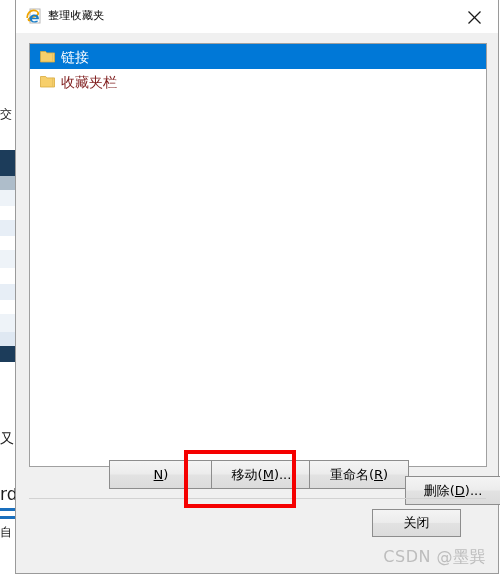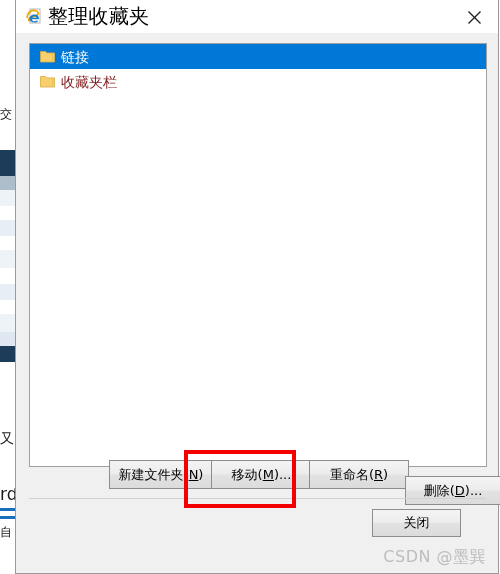--- a/index.html
+++ b/index.html
@@ -65,21 +65,21 @@
     box-sizing: border-box;
   }
   .title-icon {
     position: absolute;
     left: 9px; top: 8px;
     width: 17px; height: 17px;
   }
   .title-text {
     position: absolute;
     left: 32px; top: 5px;
-    font-size: 20px;
+    font-size: 11px;
     line-height: 22px;
     color: #000000;
     letter-spacing: 0.3px;
   }
   .close-btn {
     position: absolute;
     right: 0; top: 0;
     width: 45px; height: 32px;
     cursor: default;
   }
@@ -245,21 +245,20 @@
           <svg width="15" height="13" viewBox="0 0 15 13">
             <path d="M0.5 1.5 h5.2 l1.1 1.4 h7.7 v9.1 h-14 z" fill="#f7cf6b" stroke="#d9ab3c" stroke-width="0.8"></path>
             <path d="M12.6 2.9 v9.1" stroke="#e0bb5c" stroke-width="0.7"></path>
           </svg>
         </span>
         <span class="item-label">收藏夹栏</span>
       </div>
     </div>
 
     <div class="btn" id="btn-new">
-      <span>新建文件夹(</span>
         <span class="ul">N</span>
         <span>)</span>
     </div>
 
     <div class="btn" id="btn-move">
       <span>移动(</span>
         <span class="ul">M</span>
         <span>)...</span>
     </div>
 

